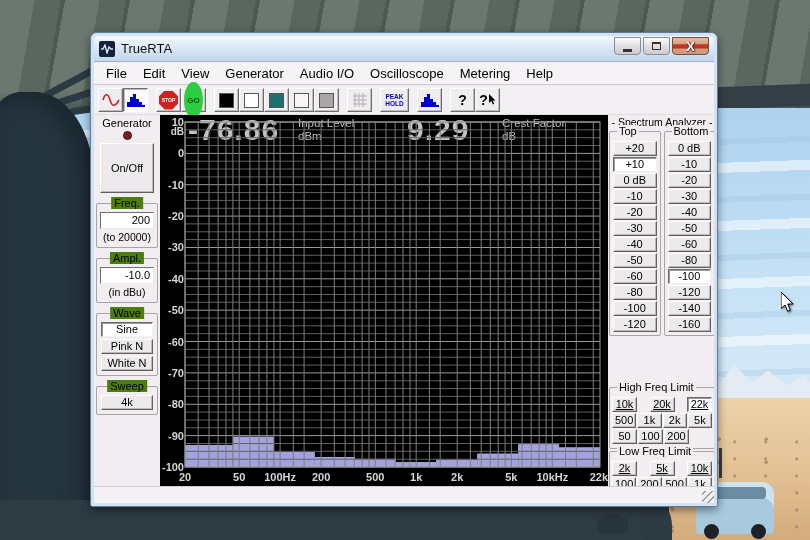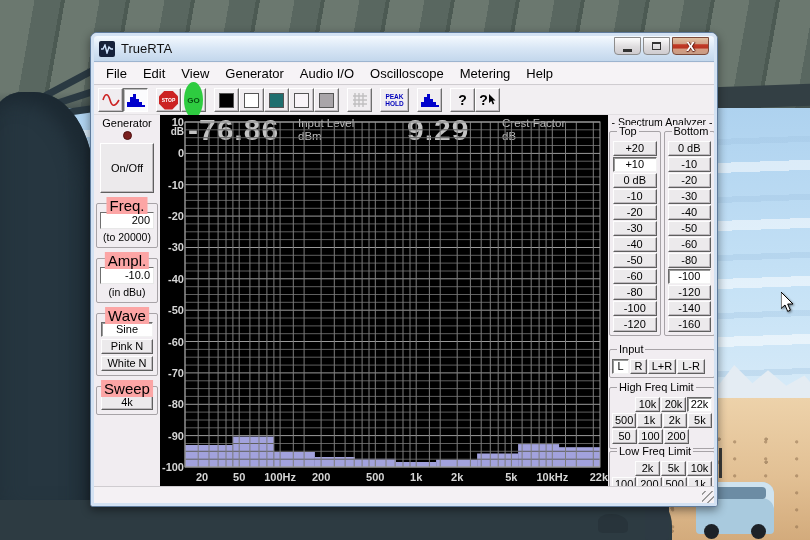--- a/index.html
+++ b/index.html
@@ -88,22 +88,22 @@
 
   
   .content{position:absolute;left:3px;top:82px;width:622px;height:373px;overflow:hidden;background:#f1edf1;}
   .left-panel{position:absolute;left:0;top:0;width:66px;height:373px;background:#f1edf1;font-size:11px;}
   .lp-title{text-align:center;margin-top:2px;}
   .gen-dot{width:9px;height:9px;border-radius:50%;background:#7a1f1f;border:1px solid #4d1010;margin:2px auto 3px;}
   .btn3d{background:#eceaec;border:1px solid;border-color:#ffffff #5f5f5f #5f5f5f #ffffff;
     box-shadow:inset -1px -1px 0 #bdb9bd;display:flex;align-items:center;justify-content:center;color:#000;}
   .onoff{margin:0 6px;height:50px;font-size:11px;}
   .grp{position:relative;border:1px solid #a7a3a7;border-radius:2px;margin:10px 2px 0;padding:8px 3px 4px;}
-  .grp .glabel{position:absolute;top:-7px;left:50%;transform:translateX(-50%);background:#fca5a5;
-    padding:0 3px;font-size:15px;white-space:nowrap;}
+  .grp .glabel{position:absolute;top:-7px;left:50%;transform:translateX(-50%);background:#4d7c0f;
+    padding:0 3px;font-size:11px;white-space:nowrap;}
   .fld{background:#fff;border:1px solid;border-color:#6f6f6f #e8e8e8 #e8e8e8 #6f6f6f;height:17px;
     font-size:11px;text-align:right;padding:1px 3px 0 0;color:#000;}
   .hint{text-align:center;font-size:10.5px;margin-top:2px;white-space:nowrap;}
   .stackbtns{display:flex;flex-direction:column;gap:2px;align-items:center;}
   .pbtn{height:15px;line-height:13px;font-size:11px;text-align:center;background:#eceaec;border:1px solid;
     border-color:#fdfdfd #5f5f5f #5f5f5f #fdfdfd;box-shadow:inset -1px -1px 0 #bdb9bd;color:#000;overflow:hidden;}
   .pbtn.sel{background:#ffffff;border-color:#6a6a6a #f2f2f2 #f2f2f2 #6a6a6a;box-shadow:inset 1px 1px 0 #999;}
   .wavebtn{width:52px;}
 
   .right-panel{position:absolute;left:514px;top:0;width:108px;height:373px;background:#f1edf1;font-size:11px;}
@@ -112,21 +112,21 @@
   .colgrp{position:relative;border:1px solid #a7a3a7;border-radius:2px;padding:9px 3px 3px;flex:1;}
   .colgrp .glabel{position:absolute;top:-7px;left:7px;background:#f1edf1;padding:0 2px;font-size:11px;}
   .colbtns{display:flex;flex-direction:column;gap:1px;}
   .colbtns .pbtn{width:100%;}
   .inputgrp{position:absolute;left:1px;top:234px;width:106px;border:1px solid #a7a3a7;border-radius:2px;padding:9px 2px 3px;}
   .inputgrp .glabel{position:absolute;top:-7px;left:7px;background:#f1edf1;padding:0 2px;}
   .rowbtns{display:flex;gap:1px;}
   .freqgrp{position:absolute;left:1px;width:106px;border:1px solid #a7a3a7;border-radius:2px;padding:9px 2px 3px;}
   .freqgrp .glabel{position:absolute;top:-7px;left:7px;background:#f1edf1;padding:0 2px;white-space:nowrap;}
   .freqgrp .rowbtns{margin-bottom:1px;}
-  .jend{justify-content:flex-end;} .jstart{justify-content:flex-start;}
+  .jend{justify-content:space-between;text-decoration:underline;} .jstart{justify-content:flex-start;}
   .w16{width:17px;flex:0 0 17px;} .w27{width:28px;flex:0 0 28px;}
   .w25{width:25px;flex:0 0 25px;} .wfl{flex:1;}
 
   
   .chart{position:absolute;left:66px;top:0;width:448px;height:373px;background:#000;}
   .chart svg{position:absolute;left:0;top:0;z-index:2;}
   .readout{position:absolute;z-index:1;color:#c3c3c3;}
   .ro-val{font-size:30px;font-weight:bold;letter-spacing:1px;top:-2px;}
   .ro-lbl{font-size:11.5px;line-height:1.15;top:2px;color:#bdbdbd;}
   .axis-lbl{position:absolute;z-index:3;color:#d6d6d6;font-size:11px;font-weight:bold;}
@@ -422,21 +422,21 @@
             <div class="axis-lbl ylab" style="left: 0px; top: 126.455px;">-30</div>
             <div class="axis-lbl ylab" style="left: 0px; top: 157.818px;">-40</div>
             <div class="axis-lbl ylab" style="left: 0px; top: 189.182px;">-50</div>
             <div class="axis-lbl ylab" style="left: 0px; top: 220.545px;">-60</div>
             <div class="axis-lbl ylab" style="left: 0px; top: 251.909px;">-70</div>
             <div class="axis-lbl ylab" style="left: 0px; top: 283.273px;">-80</div>
             <div class="axis-lbl ylab" style="left: 0px; top: 314.636px;">-90</div>
             <div class="axis-lbl ylab" style="left: 0px; top: 346px;">-100</div>
           </div>
         <div id="xlabels">
-            <div class="axis-lbl xlab" style="left: 20px; top: 356px;">20</div>
+            <div class="axis-lbl xlab" style="left: 3px; top: 356px;">20</div>
             <div class="axis-lbl xlab" style="left: 57.1598px; top: 356px;">50</div>
             <div class="axis-lbl xlab" style="left: 98.1301px; top: 356px;">100Hz</div>
             <div class="axis-lbl xlab" style="left: 139.1px; top: 356px;">200</div>
             <div class="axis-lbl xlab" style="left: 193.26px; top: 356px;">500</div>
             <div class="axis-lbl xlab" style="left: 234.231px; top: 356px;">1k</div>
             <div class="axis-lbl xlab" style="left: 275.201px; top: 356px;">2k</div>
             <div class="axis-lbl xlab" style="left: 329.361px; top: 356px;">5k</div>
             <div class="axis-lbl xlab" style="left: 370.331px; top: 356px;">10kHz</div>
             <div class="axis-lbl xlab" style="left: 416.935px; top: 356px;">22k</div>
           </div>
@@ -473,29 +473,20 @@
                 <div class="pbtn ">-50</div>
                 <div class="pbtn ">-60</div>
                 <div class="pbtn ">-80</div>
                 <div class="pbtn  sel">-100</div>
                 <div class="pbtn ">-120</div>
                 <div class="pbtn ">-140</div>
                 <div class="pbtn ">-160</div>
               </div>
           </div>
         </div>
-        <div class="inputgrp">
-          <span class="glabel">Input</span>
-          <div class="rowbtns" id="input-row">
-              <div class="pbtn w16 sel">L</div>
-              <div class="pbtn w16">R</div>
-              <div class="pbtn w27">L+R</div>
-              <div class="pbtn w27">L-R</div>
-            </div>
-        </div>
         <div class="freqgrp" style="top:272px;">
           <span class="glabel">High Freq Limit</span>
           <div id="hf-rows">
               <div class="rowbtns jend" style="margin-bottom: 1px;">
                 <div class="pbtn w25">10k</div>
                 <div class="pbtn w25">20k</div>
                 <div class="pbtn w25 sel">22k</div>
               </div>
               <div class="rowbtns " style="margin-bottom: 1px;">
                 <div class="pbtn wfl">500</div>

